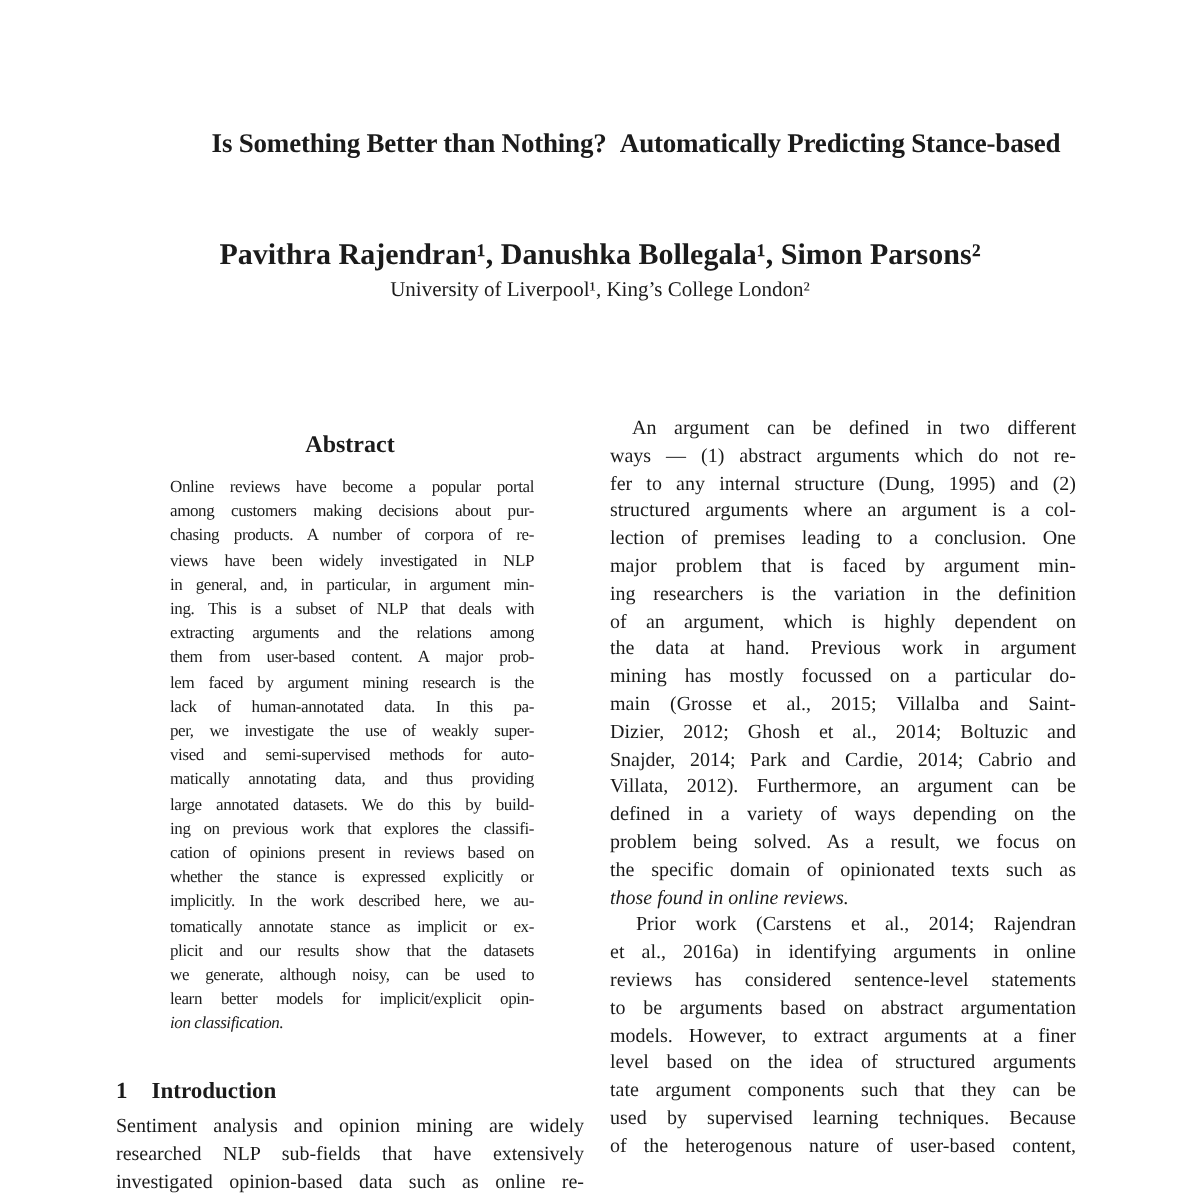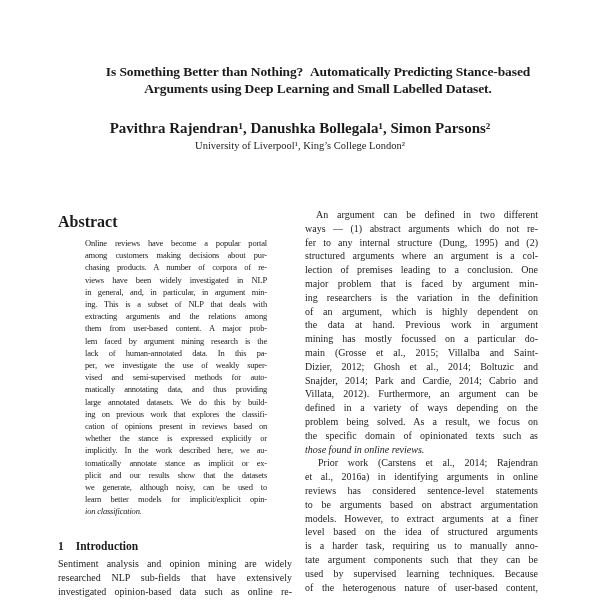--- a/index.html
+++ b/index.html
@@ -33,22 +33,23 @@
     position: absolute; top: 139px; left: 0; right: 0;
     text-align: center;
     font-size: 10.5px;
     line-height: 13px;
   }
 
   .col-left  { position: absolute; left: 58px;  top: 215px; width: 234px; }
   .col-right { position: absolute; left: 305px; top: 208px; width: 233px; }
 
   .abs-head {
+    text-align: center;
     font-weight: bold;
-    font-size: 16px;
+    font-size: 12px;
     line-height: 14px;
   }
   .abs-body {
     margin: 8px 25px 0 27px;
     font-size: 8.5px;
     line-height: 12.2px;
     letter-spacing: -0.2px;
   }
 
   .sec-head {
@@ -76,21 +77,20 @@
   .para-indent1 .jline:first-child { padding-left: 11px; }
   .para-indent2 .jline:first-child { padding-left: 13px; }
 </style>
 </head>
 <body>
 
 <div class="page">
 
   <div class="title">
     <div>Is Something Better than Nothing? Automatically Predicting Stance-based</div>
-    <div>Arguments using Deep Learning and Small Labelled Dataset.</div>
   </div>
 
   <div class="authors">Pavithra Rajendran¹, Danushka Bollegala¹, Simon Parsons²</div>
   <div class="affiliation">University of Liverpool¹, King’s College London²</div>
 
   <div class="col-left">
     <div class="abs-head">Abstract</div>
     <div class="abs-body">
         <div class="jline">Online reviews have become a popular portal</div>
         <div class="jline">among customers making decisions about pur-</div>
@@ -148,20 +148,19 @@
         <div class="jline">the specific domain of opinionated texts such as</div>
         <div class="jline last-left">those found in online reviews.</div>
       </div>
     <div class="body-text para-indent2">
         <div class="jline">Prior work (Carstens et al., 2014; Rajendran</div>
         <div class="jline">et al., 2016a) in identifying arguments in online</div>
         <div class="jline">reviews has considered sentence-level statements</div>
         <div class="jline">to be arguments based on abstract argumentation</div>
         <div class="jline">models. However, to extract arguments at a finer</div>
         <div class="jline">level based on the idea of structured arguments</div>
-        <div class="jline">is a harder task, requiring us to manually anno-</div>
         <div class="jline">tate argument components such that they can be</div>
         <div class="jline">used by supervised learning techniques. Because</div>
         <div class="jline">of the heterogenous nature of user-based content,</div>
       </div>
   </div>
 
 </div>
 
 </body></html>

